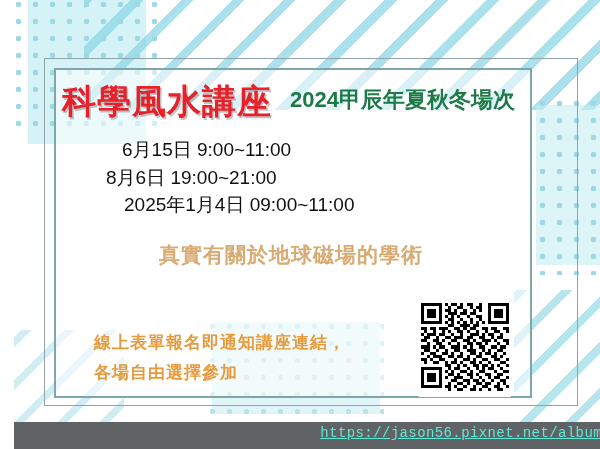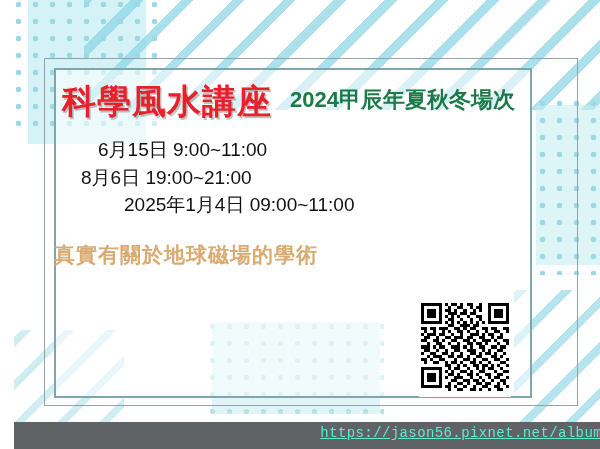--- a/index.html
+++ b/index.html
@@ -130,30 +130,30 @@
   .sessions {
     position: absolute;
     left: 0px; top: 68px;
     width: 474px;
     color: #111111;
     font-size: 19px;
     line-height: 1.46;
     white-space: nowrap;
   }
   .session-line { display: block; }
-  .s1 { padding-left: 44px; }
+  .s1 { padding-left: 68px; }
   .s2 { padding-left: 170px; }
-  .s3 { padding-left: 27px; }
+  .s3 { padding-left: 52px; }
   .s4 { padding-left: 70px; }
 
   .tagline {
     position: absolute;
     left: 0px; top: 172px;
     width: 474px;
-    text-align: left;
+    text-align: center;
     color: #d8ab73;
     font-size: 21px;
     font-weight: bold;
     line-height: 1.42;
     letter-spacing: 1px;
     white-space: nowrap;
   }
   .tagline-2 { color: #d3a468; }
 
   .notice {
@@ -229,20 +229,22 @@
       <span class="session-line s1">6月15日  9:00~11:00</span>
       <span class="session-line s3">8月6日  19:00~21:00</span>
       <span class="session-line s4">2025年1月4日  09:00~11:00</span>
     </div>
 
     <div class="tagline">
       <div class="tagline-1">真實有關於地球磁場的學術</div>
     </div>
 
     <div class="notice">
+      <div class="notice-1">線上表單報名即通知講座連結，</div>
+      <div class="notice-2">各場自由選擇參加</div>
     </div>
 
   </div>
 
   <div class="qr-wrap">
     <svg viewBox="0 0 29 29" shape-rendering="crispEdges">
       <rect width="29" height="29" fill="#ffffff"></rect>
       <g fill="#000000">
         <rect x="0" y="0" width="7" height="1"></rect>
           <rect x="8" y="0" width="1" height="1"></rect>

